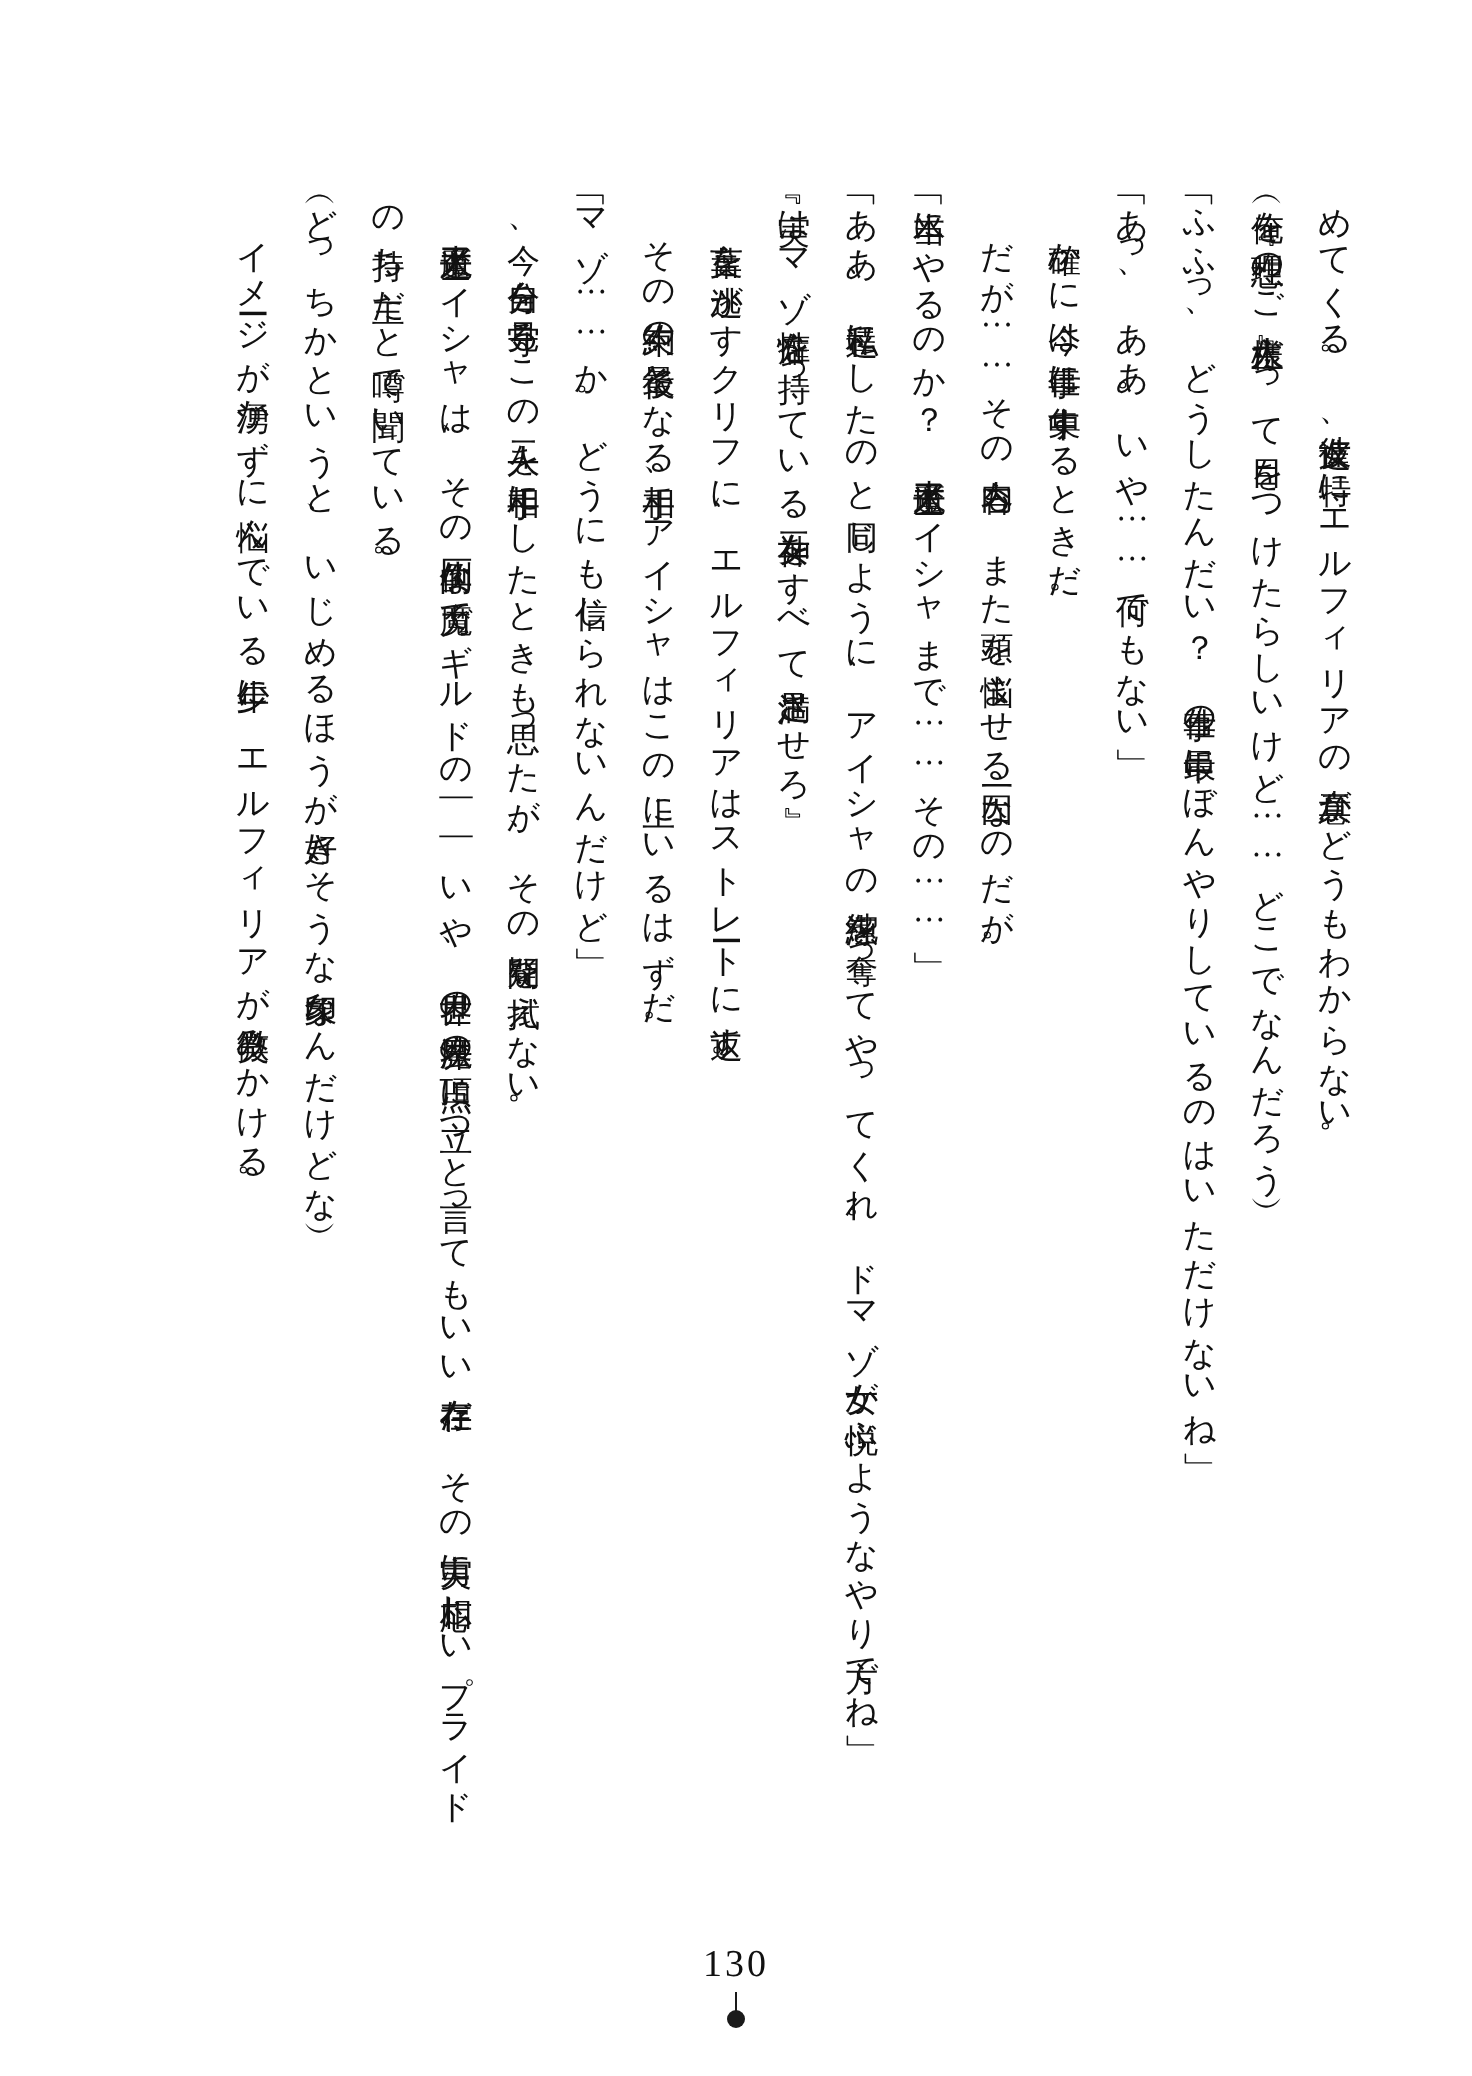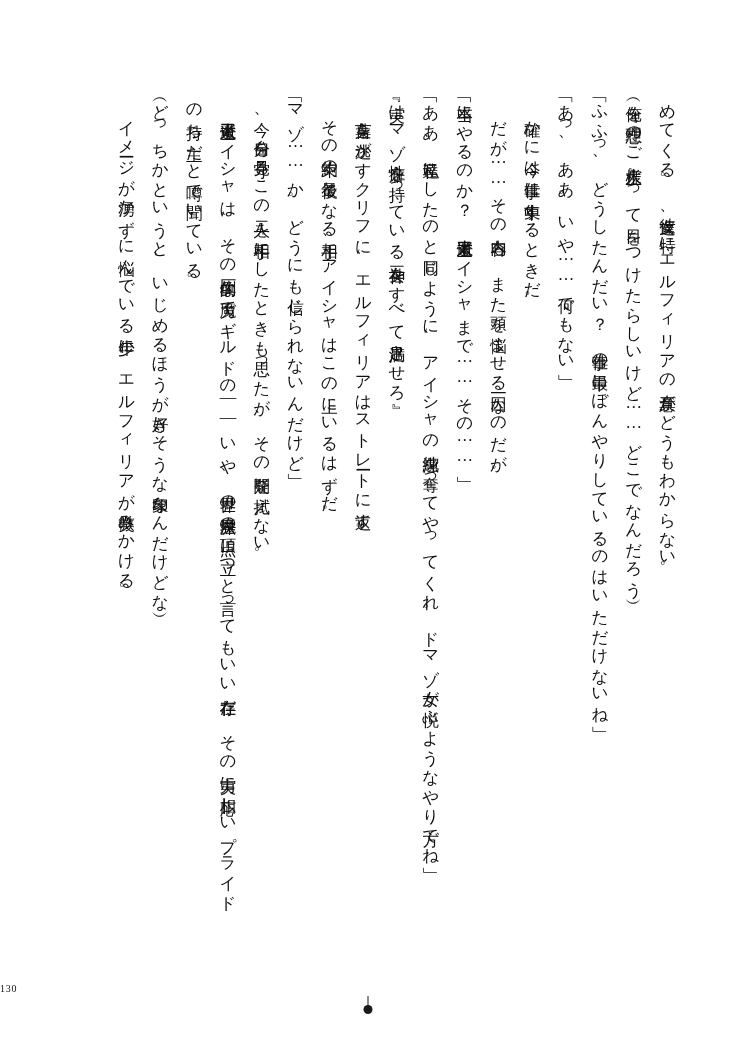--- a/index.html
+++ b/index.html
@@ -42,22 +42,22 @@
   }
   #text-body p.indent {
     text-indent: 1em;
   }
   
   #page-number {
     position: absolute;
     left: 0;
     right: 0;
     bottom: 44px;
-    text-align: left;
-    font-size: 10px;
+    text-align: center;
+    font-size: 19px;
     font-family: "Liberation Serif", "DejaVu Serif", serif;
     color: #111111;
     letter-spacing: 0.08em;
   }
   
   #page-ornament {
     position: absolute;
     left: 50%;
     bottom: 24px;
     transform: translateX(-50%);

